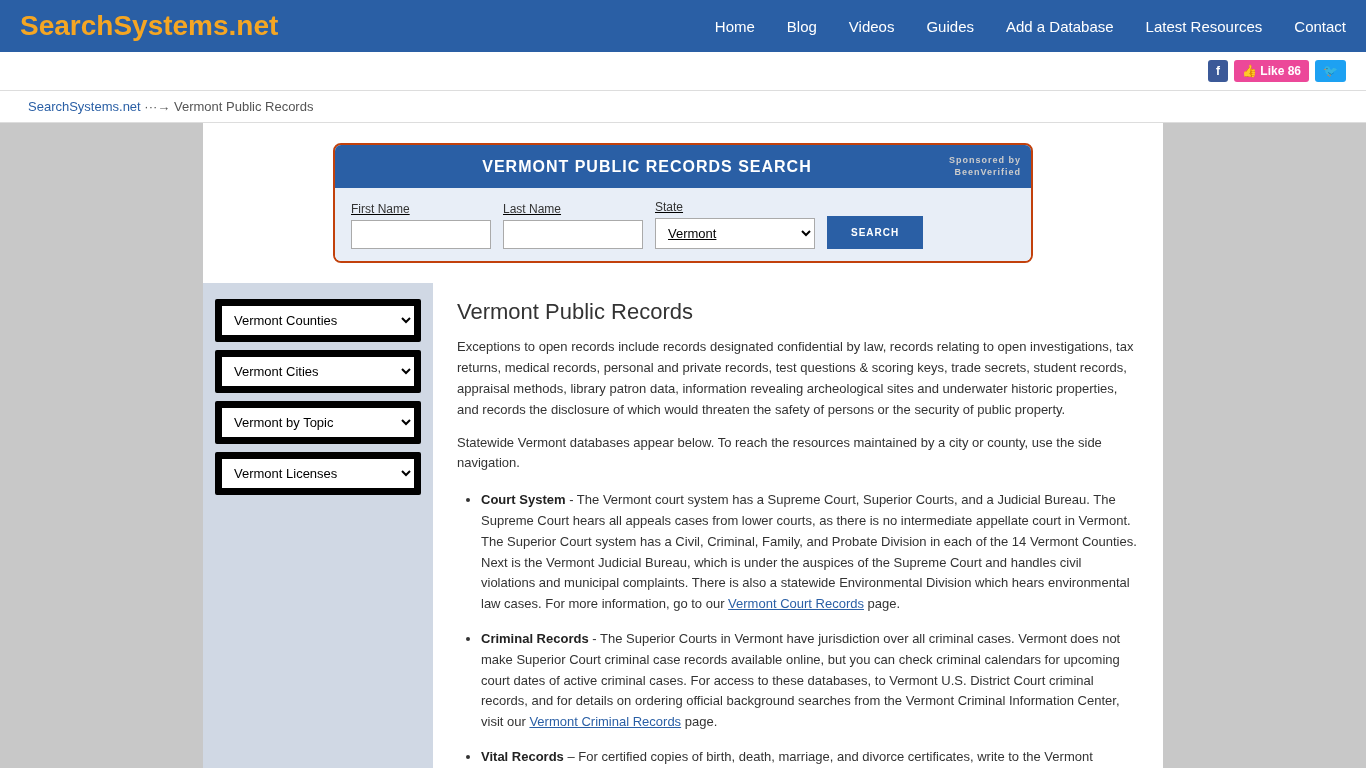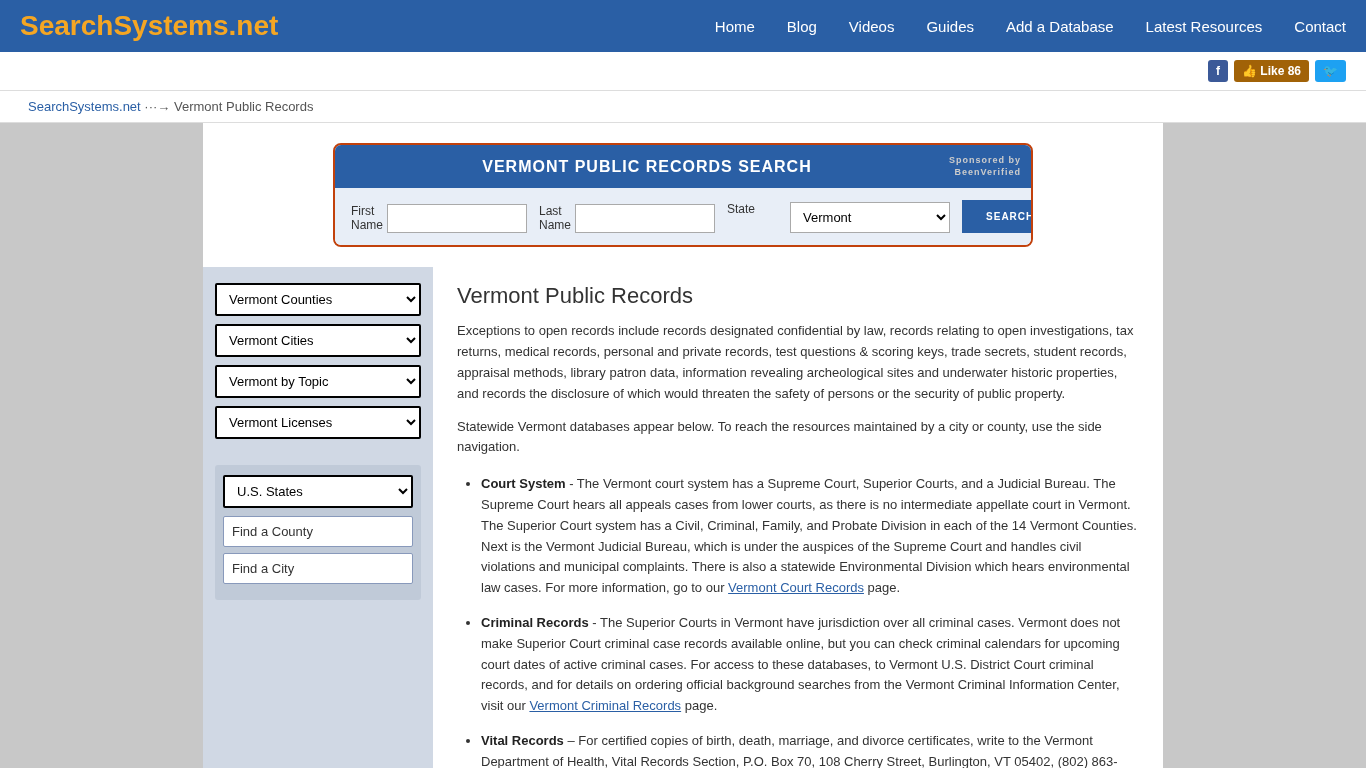--- a/index.html
+++ b/index.html
@@ -47,21 +47,21 @@
       align-items: center;
       gap: 4px;
       border: none;
       cursor: pointer;
       border-radius: 3px;
       font-size: 12px;
       padding: 4px 8px;
       font-weight: bold;
     }
     .fb-btn { background: #3b5998; color: white; }
-    .like-btn { background: #a16207; color: white; }
+    .like-btn { background: #ec4899; color: white; }
     .tw-btn { background: #1da1f2; color: white; }
 
     
     .breadcrumb-bar {
       background: white;
       padding: 8px 28px;
       font-size: 13px;
       color: #555;
       border-bottom: 1px solid #ddd;
     }
@@ -110,41 +110,41 @@
     }
     .search-body {
       background: #e8eef7;
       padding: 12px 16px;
       display: flex;
       gap: 12px;
       align-items: flex-end;
     }
     .search-field {
       display: flex;
-      flex-direction: row;
+      flex-direction: column;
       gap: 4px;
+      text-decoration: underline;
     }
     .search-field label {
       font-size: 12px;
       color: #333;
     }
     .search-field input {
       border: 1px solid #aaa;
       padding: 6px 8px;
       font-size: 13px;
       width: 140px;
       background: white;
     }
     .search-field select {
       border: 1px solid #aaa;
       padding: 6px 8px;
       font-size: 13px;
       width: 160px;
       background: white;
-      margin-left: 31px;
     }
     .search-btn {
       background: #2a5fa5;
       color: white;
       border: none;
       padding: 8px 24px;
       font-size: 10px;
       font-weight: bold;
       cursor: pointer;
       letter-spacing: 1px;
@@ -163,21 +163,21 @@
       width: 230px;
       min-width: 230px;
       background: #d0d8e4;
       padding: 16px 12px;
     }
     .sidebar select {
       width: 100%;
       padding: 6px 8px;
       margin-bottom: 8px;
       font-size: 13px;
-      border: 2px solid #000000;
+      border: 7px solid #000000;
       background: white;
       cursor: pointer;
       border-radius: 2px;
     }
     .sidebar-divider {
       height: 12px;
     }
     .sidebar-section {
       background: #c0cad8;
       border-radius: 3px;
@@ -301,25 +301,20 @@
   <div class="content-wrapper">
 
     <div class="sidebar">
       <select id="counties-select"><option value="Vermont Counties">Vermont Counties</option><option value="Addison">Addison</option><option value="Bennington">Bennington</option><option value="Caledonia">Caledonia</option><option value="Chittenden">Chittenden</option><option value="Essex">Essex</option><option value="Franklin">Franklin</option><option value="Grand Isle">Grand Isle</option><option value="Lamoille">Lamoille</option><option value="Orange">Orange</option><option value="Orleans">Orleans</option><option value="Rutland">Rutland</option><option value="Washington">Washington</option><option value="Windham">Windham</option><option value="Windsor">Windsor</option></select>
       <select id="cities-select"><option value="Vermont Cities">Vermont Cities</option></select>
       <select id="topic-select"><option value="Vermont by Topic">Vermont by Topic</option></select>
       <select id="licenses-select"><option value="Vermont Licenses">Vermont Licenses</option></select>
 
       <div class="sidebar-divider"></div>
 
-      <div class="sidebar-section">
-        <select id="us-states-select"><option value="U.S. States">U.S. States</option></select>
-        <a href="#" class="sidebar-link">Find a County</a>
-        <a href="#" class="sidebar-link">Find a City</a>
-      </div>
     </div>
 
     <div class="main-content">
       <h1 class="page-title">Vermont Public Records</h1>
       <p class="intro-text">Exceptions to open records include records designated confidential by law, records relating to open investigations, tax returns, medical records, personal and private records, test questions &amp; scoring keys, trade secrets, student records, appraisal methods, library patron data, information revealing archeological sites and underwater historic properties, and records the disclosure of which would threaten the safety of persons or the security of public property.</p>
       <p class="statewide-text">Statewide Vermont databases appear below.  To reach the resources maintained by a city or county, use the side navigation.</p>
 
       <ul class="records-list">
         <li>
           <strong>Court System</strong>

